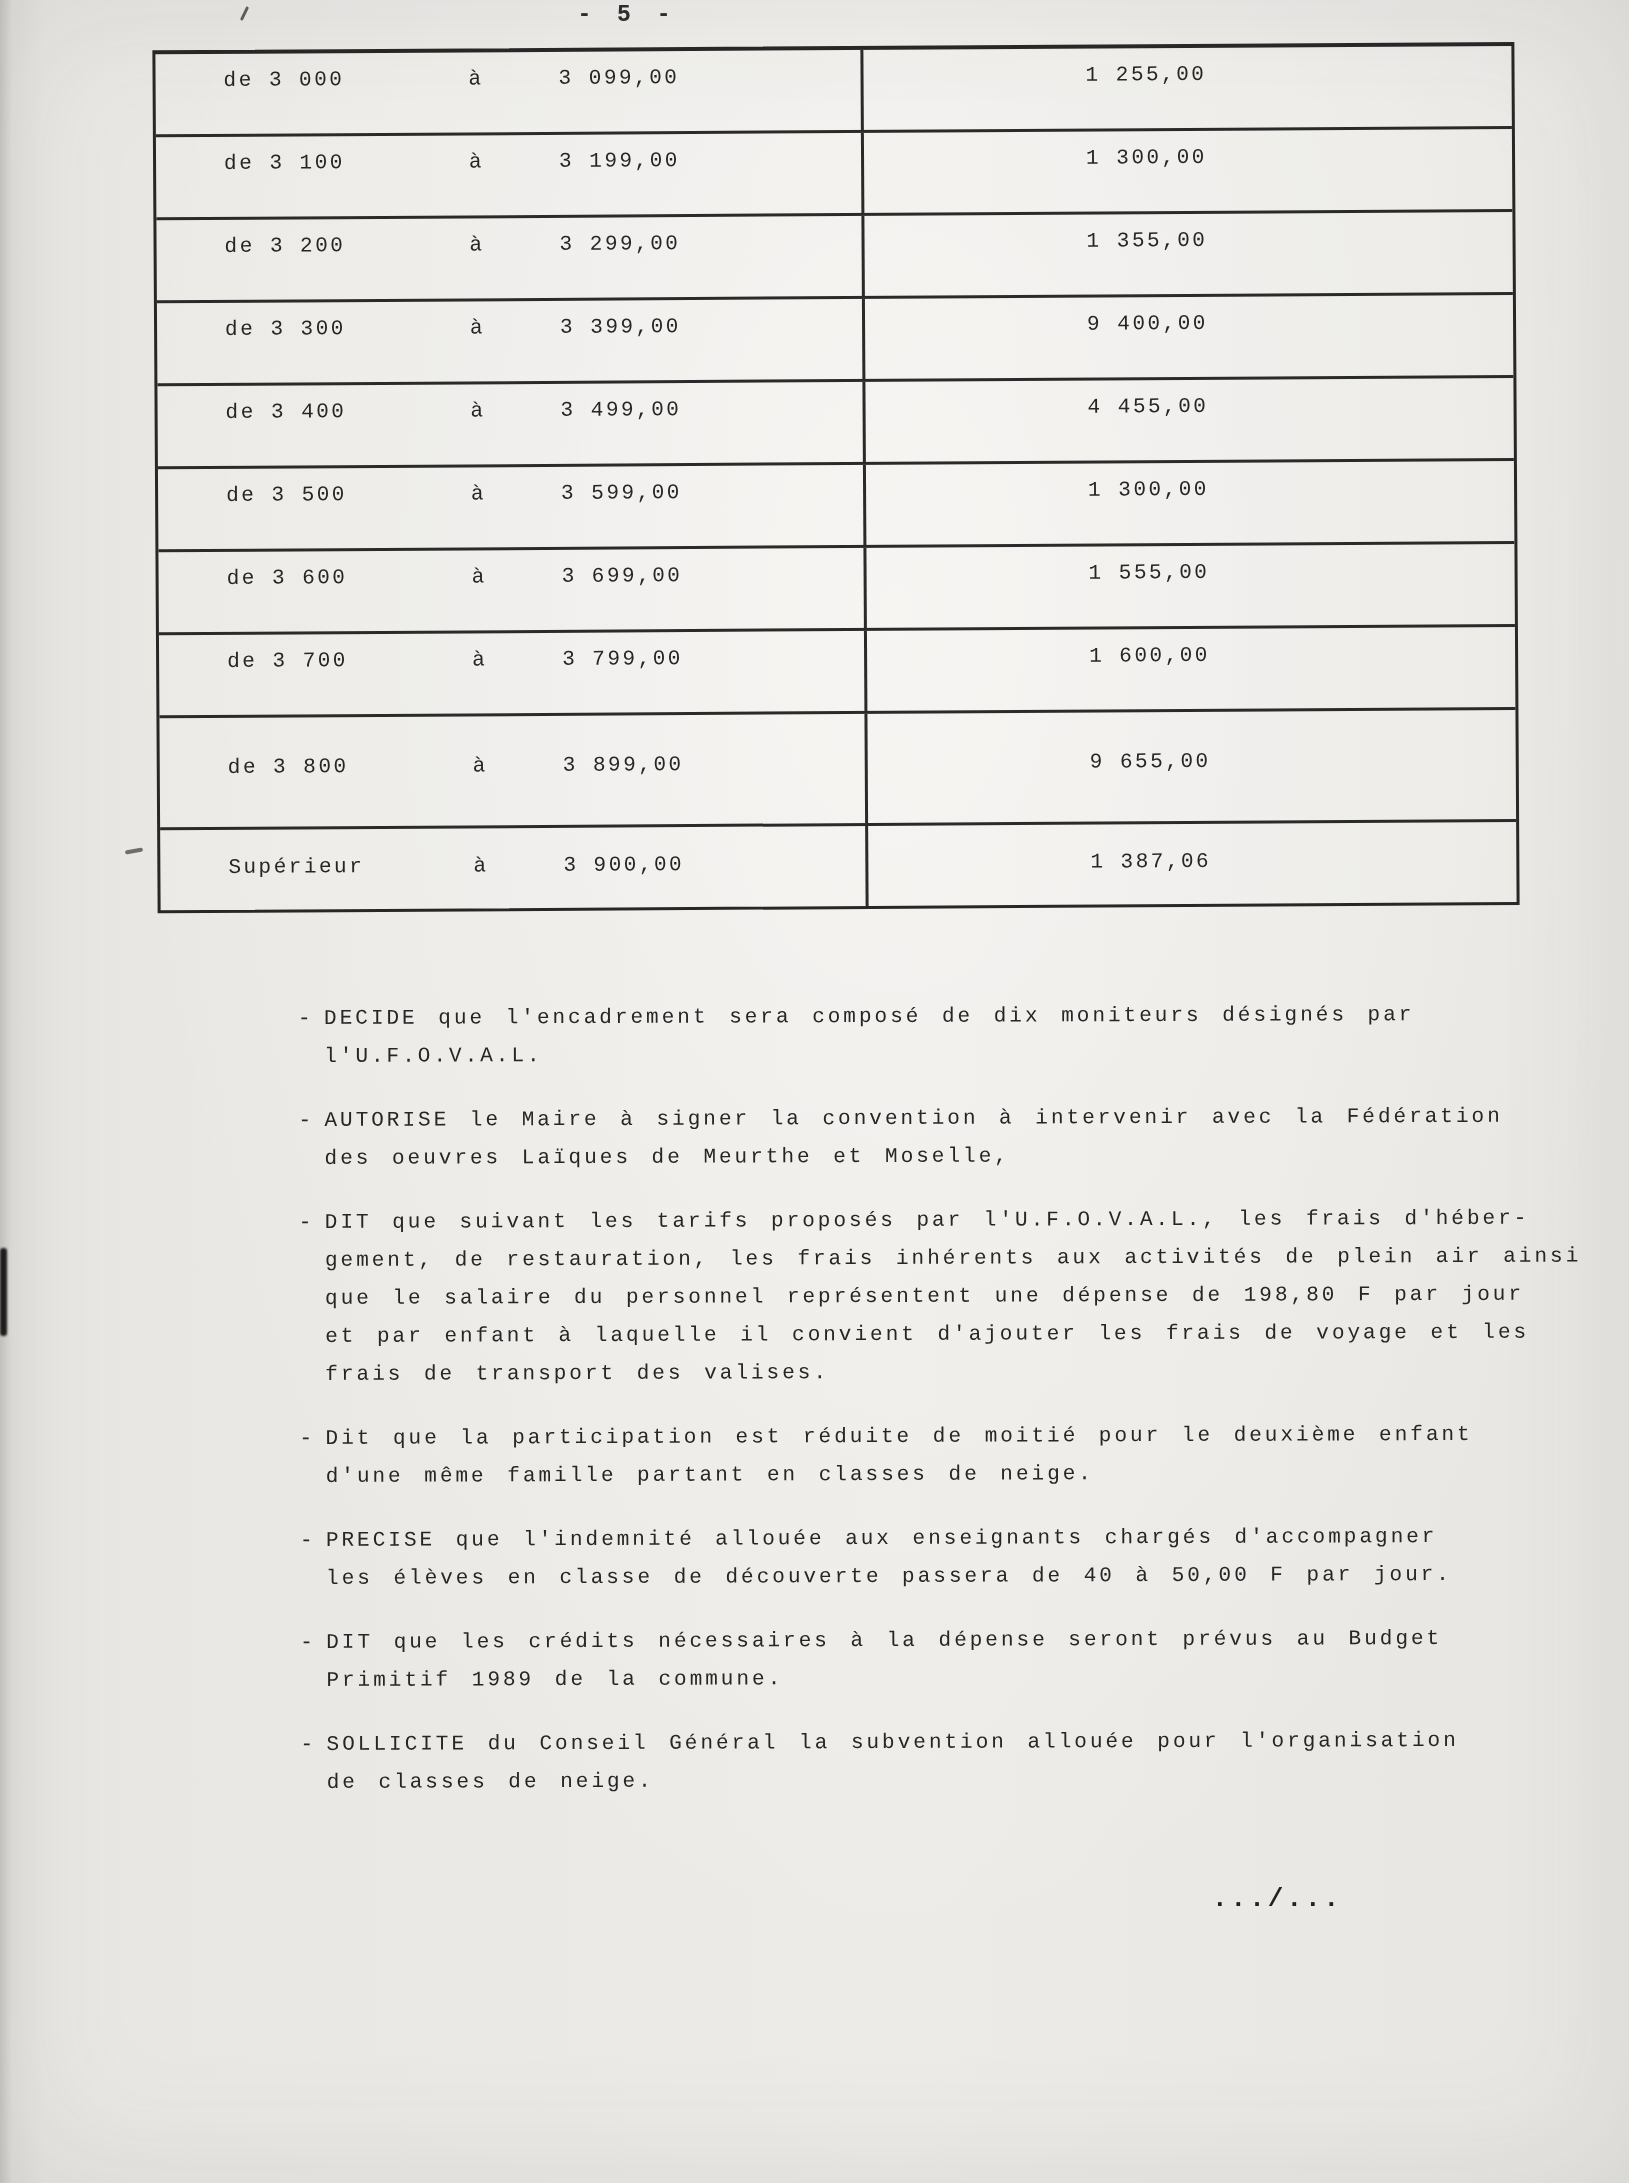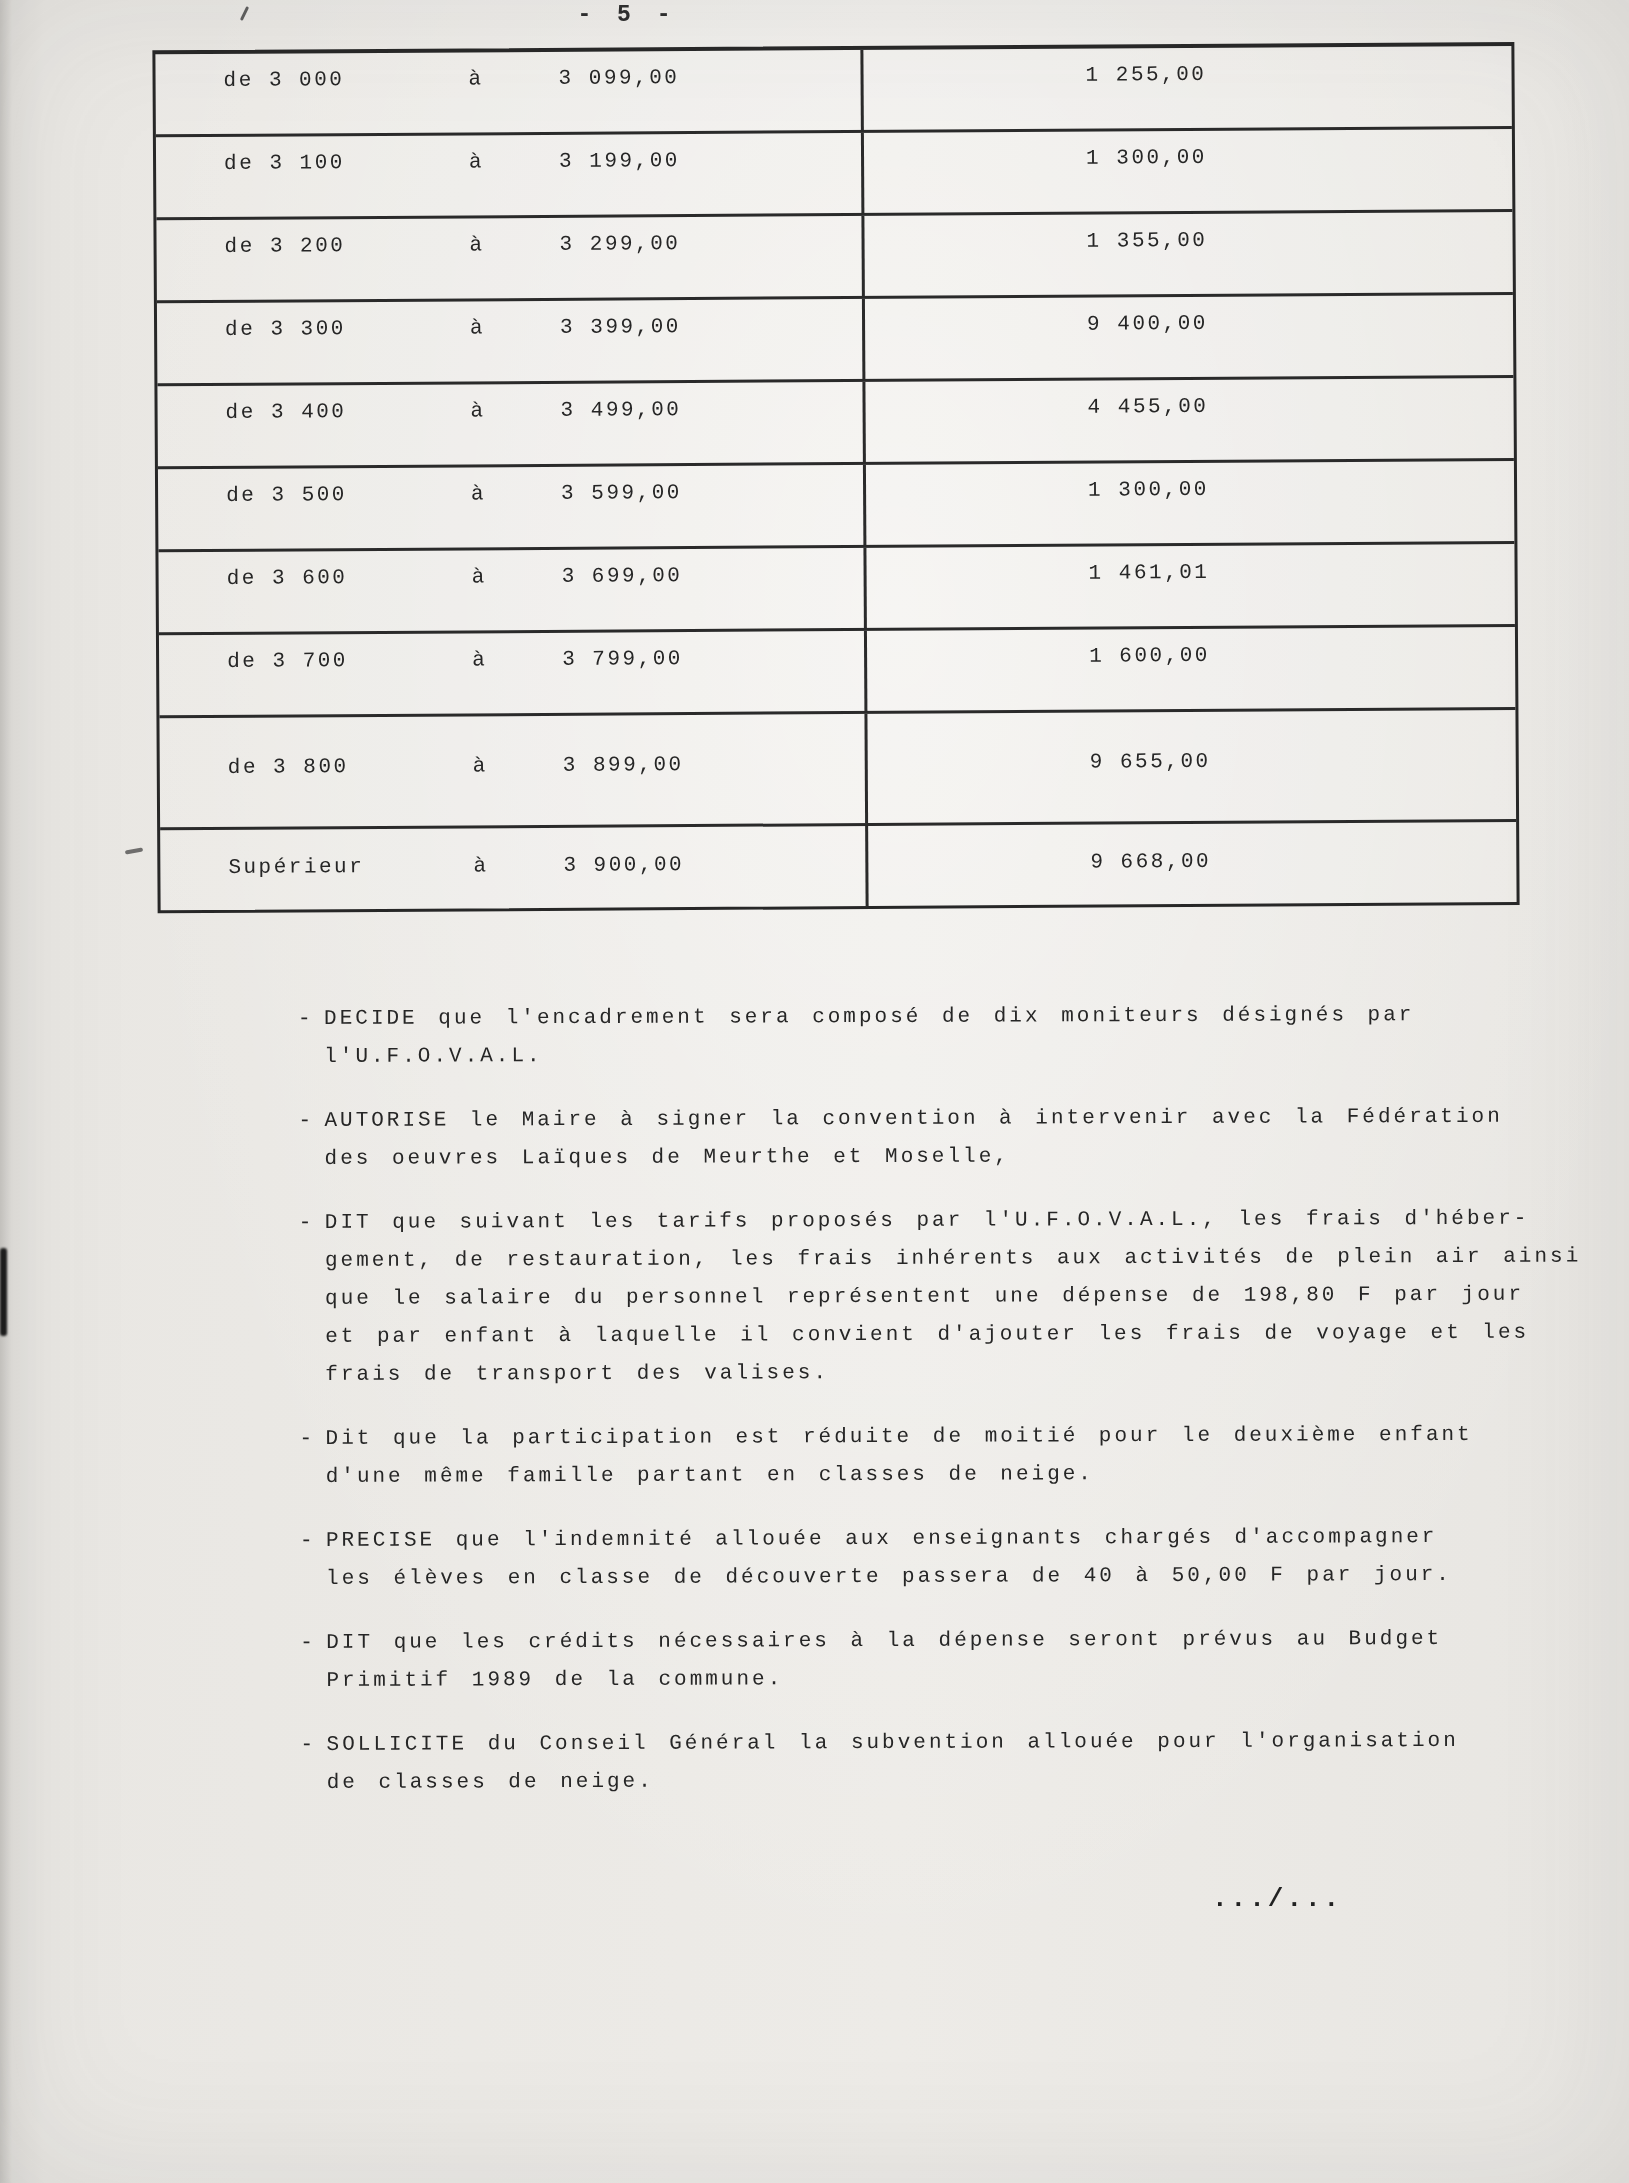--- a/index.html
+++ b/index.html
@@ -134,21 +134,21 @@
       <span>1 300,00</span>
     </div>
   </div>
       <div class="t-row">
     <div class="cell-range">
       <span>de 3 600</span>
       <span>à</span>
       <span>3 699,00</span>
     </div>
     <div class="cell-amount">
-      <span>1 461,01</span>
+      <span>1 555,00</span>
     </div>
   </div>
       <div class="t-row">
     <div class="cell-range">
       <span>de 3 700</span>
       <span>à</span>
       <span>3 799,00</span>
     </div>
     <div class="cell-amount">
       <span>1 600,00</span>
@@ -164,21 +164,21 @@
       <span>9 655,00</span>
     </div>
   </div>
       <div class="t-row">
     <div class="cell-range">
       <span>Supérieur</span>
       <span>à</span>
       <span>3 900,00</span>
     </div>
     <div class="cell-amount">
-      <span>9 668,00</span>
+      <span>1 387,06</span>
     </div>
   </div>
     </div>
 
   <div class="paragraphs" id="paragraphs">
       <div class="para">
     <span class="para-marker">-</span>
     <div class="para-lines">
           <div class="line">DECIDE que l'encadrement sera composé de dix moniteurs désignés par</div>
           <div class="line">l'U.F.O.V.A.L.</div>

